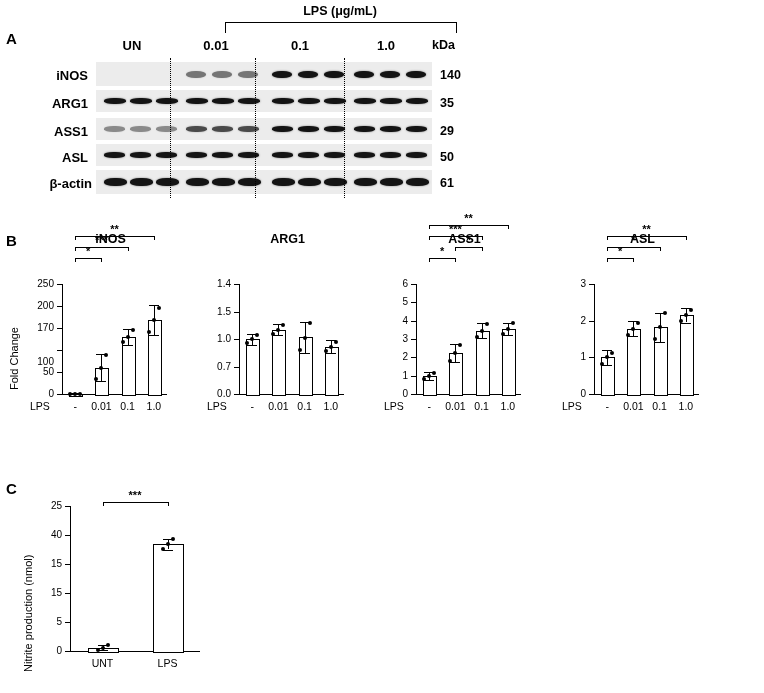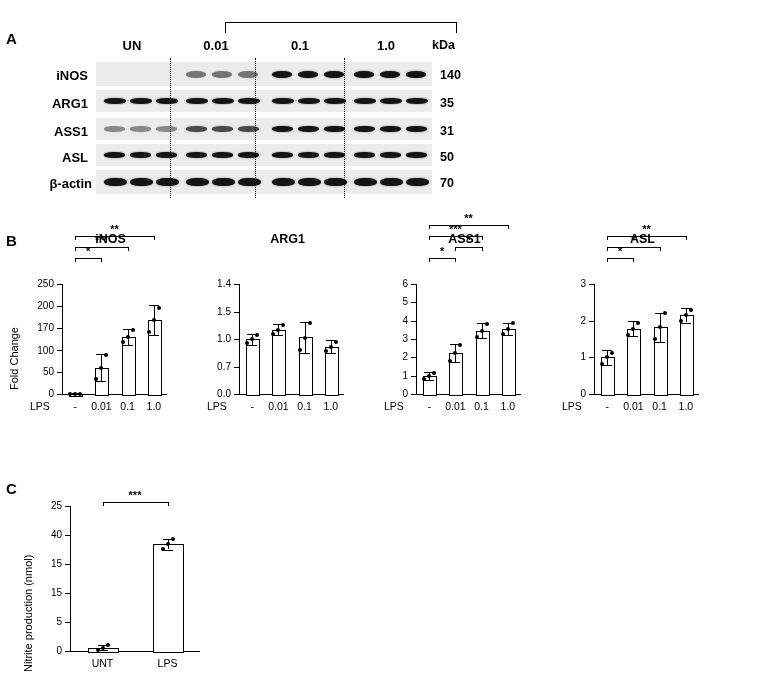--- a/index.html
+++ b/index.html
@@ -32,39 +32,40 @@
   .sigline{position:absolute;border-top:1.1px solid #000;}
   .sigtick{position:absolute;border-left:1.1px solid #000;}
   .sigstar{position:absolute;font-size:11px;font-weight:bold;text-align:center;}
   .ylabel{position:absolute;font-size:11px;transform-origin:0 0;transform:rotate(-90deg);white-space:nowrap;}
 </style>
 </head>
 <body>
 
 <div id="panelA">
   <div class="panel-letter" style="left:6px;top:30px;">A</div>
+  <div id="lps-header">LPS (μg/mL)</div>
   <div id="lps-bracket"></div>
 
   <div class="col-label" style="left:96px;">UN</div>
   <div class="col-label" style="left:180px;">0.01</div>
   <div class="col-label" style="left:264px;">0.1</div>
   <div class="col-label" style="left:350px;">1.0</div>
   <div class="kda-label">kDa</div>
 
   <div class="row-label" style="left:8px;top:68px;">iNOS</div>
   <div class="row-label" style="left:8px;top:96px;">ARG1</div>
   <div class="row-label" style="left:8px;top:124px;">ASS1</div>
   <div class="row-label" style="left:8px;top:150px;">ASL</div>
   <div class="row-label" style="left:12px;top:176px;">β-actin</div>
 
   <div class="mw-label" style="top:68px;">140</div>
   <div class="mw-label" style="top:96px;">35</div>
-  <div class="mw-label" style="top:124px;">31</div>
+  <div class="mw-label" style="top:124px;">29</div>
   <div class="mw-label" style="top:150px;">50</div>
-  <div class="mw-label" style="top:176px;">70</div>
+  <div class="mw-label" style="top:176px;">61</div>
 
   <div class="blot-row" id="blot0" style="top:62px;height:24px;">
       <div class="band" style="left: 90px; width: 20px; height: 7px; top: 8.5px; opacity: 0.55; box-shadow: rgba(0, 0, 0, 0.275) 0px 0px 2px;"></div>
       <div class="band" style="left: 116px; width: 20px; height: 7px; top: 8.5px; opacity: 0.55; box-shadow: rgba(0, 0, 0, 0.275) 0px 0px 2px;"></div>
       <div class="band" style="left: 142px; width: 20px; height: 7px; top: 8.5px; opacity: 0.55; box-shadow: rgba(0, 0, 0, 0.275) 0px 0px 2px;"></div>
       <div class="band" style="left: 176px; width: 20px; height: 7px; top: 8.5px; opacity: 1; box-shadow: rgba(0, 0, 0, 0.5) 0px 0px 2px;"></div>
       <div class="band" style="left: 202px; width: 20px; height: 7px; top: 8.5px; opacity: 1; box-shadow: rgba(0, 0, 0, 0.5) 0px 0px 2px;"></div>
       <div class="band" style="left: 228px; width: 20px; height: 7px; top: 8.5px; opacity: 1; box-shadow: rgba(0, 0, 0, 0.5) 0px 0px 2px;"></div>
       <div class="band" style="left: 258px; width: 20px; height: 7px; top: 8.5px; opacity: 1; box-shadow: rgba(0, 0, 0, 0.5) 0px 0px 2px;"></div>
       <div class="band" style="left: 284px; width: 20px; height: 7px; top: 8.5px; opacity: 1; box-shadow: rgba(0, 0, 0, 0.5) 0px 0px 2px;"></div>
@@ -136,21 +137,21 @@
 <div id="panelB">
     <div class="chart" style="left: 28px; top: 232px; width: 165px; height: 200px;">
       <div class="chart-title">iNOS</div>
       <div class="axis-y" style="left: 34px; top: 52px; height: 110px;"></div>
       <div class="axis-x" style="left: 34px; top: 162px; width: 105px;"></div>
       <div class="tick" style="left: 29px; top: 162px;"></div>
       <div class="ticklbl" style="left: 0px; width: 26px; top: 156px;">0</div>
       <div class="tick" style="left: 29px; top: 140px;"></div>
       <div class="ticklbl" style="left: 0px; width: 26px; top: 134px;">50</div>
       <div class="tick" style="left: 29px; top: 118px;"></div>
-      <div class="ticklbl" style="left: 0px; width: 26px; top: 113px; text-align: right;">100</div>
+      <div class="ticklbl" style="left: 0px; width: 26px; top: 124px; text-align: right;">100</div>
       <div class="tick" style="left: 29px; top: 96px;"></div>
       <div class="ticklbl" style="left: 0px; width: 26px; top: 90px;">170</div>
       <div class="tick" style="left: 29px; top: 74px;"></div>
       <div class="ticklbl" style="left: 0px; width: 26px; top: 68px;">200</div>
       <div class="tick" style="left: 29px; top: 52px;"></div>
       <div class="ticklbl" style="left: 0px; width: 26px; top: 46px;">250</div>
       <div class="bar" style="left: 41.0875px; top: 161.56px; width: 12.075px; height: 1px;"></div>
       <div class="errbar" style="left: 47.125px; top: 160.68px; height: 1.76px;"></div>
       <div class="errcap" style="left: 42.125px; top: 160.68px; width: 10px;"></div>
       <div class="errcap" style="left: 42.125px; top: 162.44px; width: 10px;"></div>

